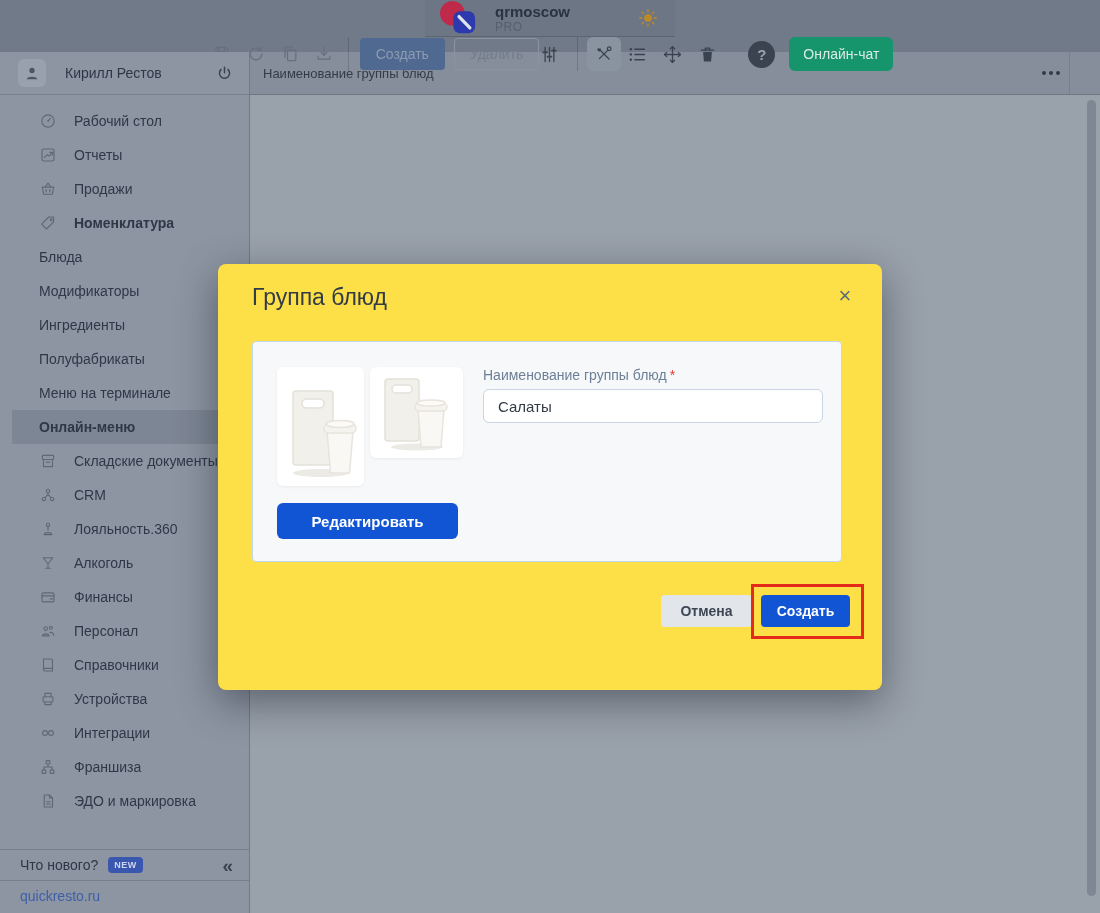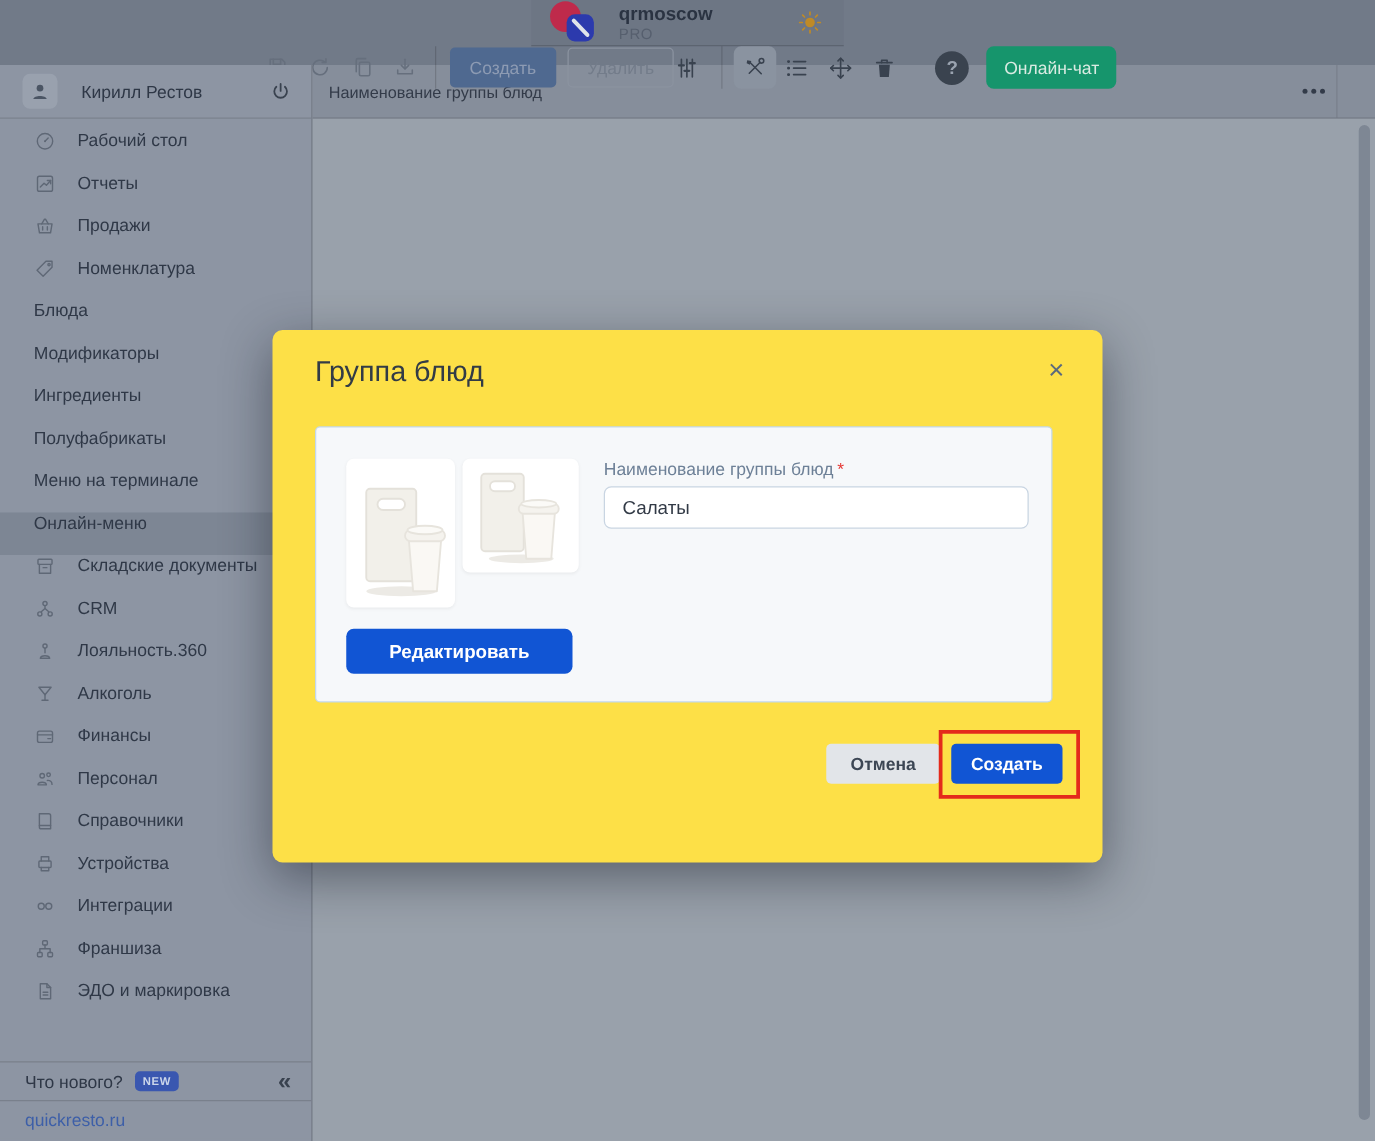--- a/index.html
+++ b/index.html
@@ -37,26 +37,26 @@
 
   
   .sidebar { position:absolute; left:0; top:52px; width:250px; bottom:0; background:#8d95a3; border-right:1px solid rgba(0,0,0,.18); z-index:1; overflow:hidden; }
   .user-row { height:43px; border-bottom:1px solid rgba(0,0,0,.13); display:flex; align-items:center; padding:0 15px 0 18px; }
   .avatar { width:28px; height:28px; border-radius:6px; background:#99a1ae; color:#4b5564; display:flex; align-items:center; justify-content:center; }
   .avatar svg { width:20px; height:20px; }
   .user-name { font-size:14px; color:#2e3746; margin-left:19px; }
   .power { width:19px; height:19px; color:#39424f; margin-left:auto; }
 
   .nav { padding-top:9px; }
-  .nav-item { height:34px; display:flex; align-items:flex-start; padding-left:27px; cursor:pointer; }
+  .nav-item { height:34px; display:flex; align-items:center; padding-left:27px; cursor:pointer;margin-left:12px; }
   .nav-icon { width:18px; height:18px; color:#5f6876; margin-right:17px; flex:0 0 auto; }
   .nav-icon svg { width:100%; height:100%; }
   .nav-label { font-size:14px; color:#2f3847; white-space:nowrap; }
   .nav-item.sub { }
-  .nav-item.bold .nav-label, .nav-item.active .nav-label { font-weight:normal; }
+  .nav-item.bold .nav-label, .nav-item.active .nav-label { font-weight:bold; }
   .nav-item.active { background:#7d8694; }
 
   .side-foot { position:absolute; left:0; right:0; bottom:2px; background:#8d95a3; }
   .foot-row { height:31px; border-top:1px solid rgba(0,0,0,.14); display:flex; align-items:center; padding:0 16px 0 20px; font-size:14px; color:#2e3746; }
   .new-badge { background:#3a57b0; color:#ccd6ea; font-size:9px; font-weight:bold; letter-spacing:.5px; padding:3px 6px; border-radius:4px; margin-left:10px; }
   .collapse { margin-left:auto; font-size:19px; color:#39424f; font-weight:bold; line-height:1; }
   .site-link { color:#3d5fa8; font-size:14px; cursor:pointer; }
 
   
   .main { position:absolute; left:250px; top:52px; right:0; bottom:0; }

